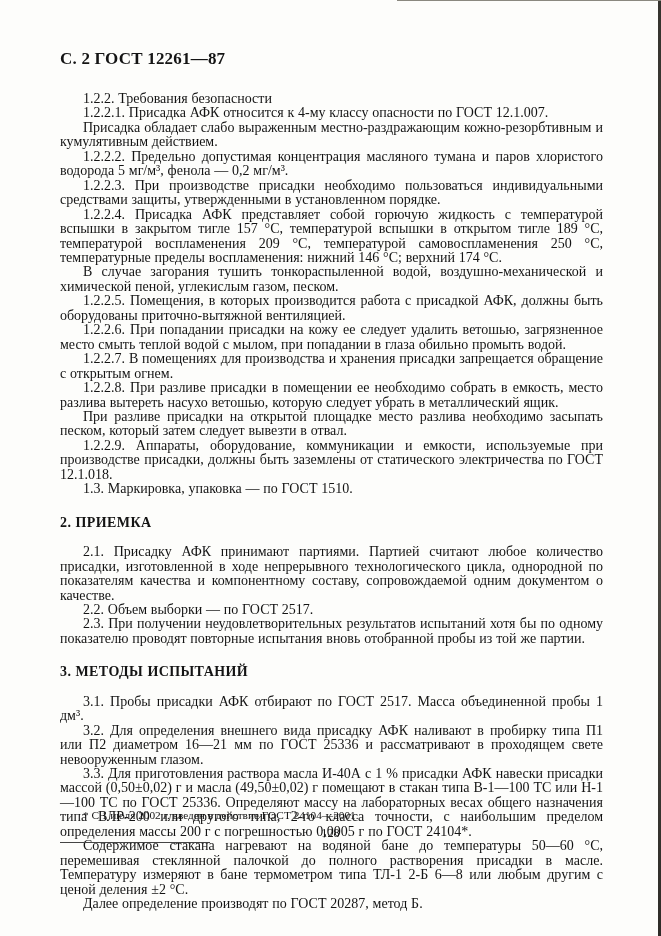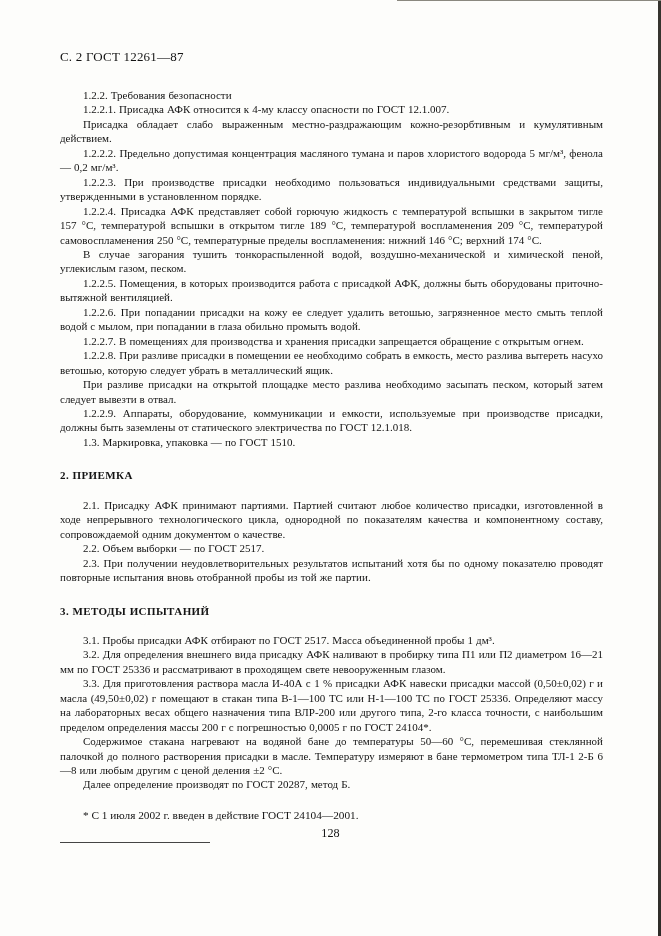--- a/index.html
+++ b/index.html
@@ -15,30 +15,30 @@
     hyphens: auto;
   }
   .page {
     position: relative;
     width: 100%;
     height: 100%;
     padding: 49px 58px 0 60px;
     box-sizing: border-box;
   }
   .header {
-    font-weight: 400;
-    font-size: 13px;
+    font-weight: 700;
+    font-size: 17px;
     letter-spacing: 0.2px;
   }
   .content {
     margin-top: 23px;
   }
   .para {
     margin: 0;
-    font-size: 11px;
+    font-size: 14px;
     line-height: 14.45px;
     text-align: justify;
     text-indent: 23px;
     word-spacing: 0.3px;
   }
   .para.bold {
     font-weight: 400;
   }
   .para.heading {
     text-align: left;

